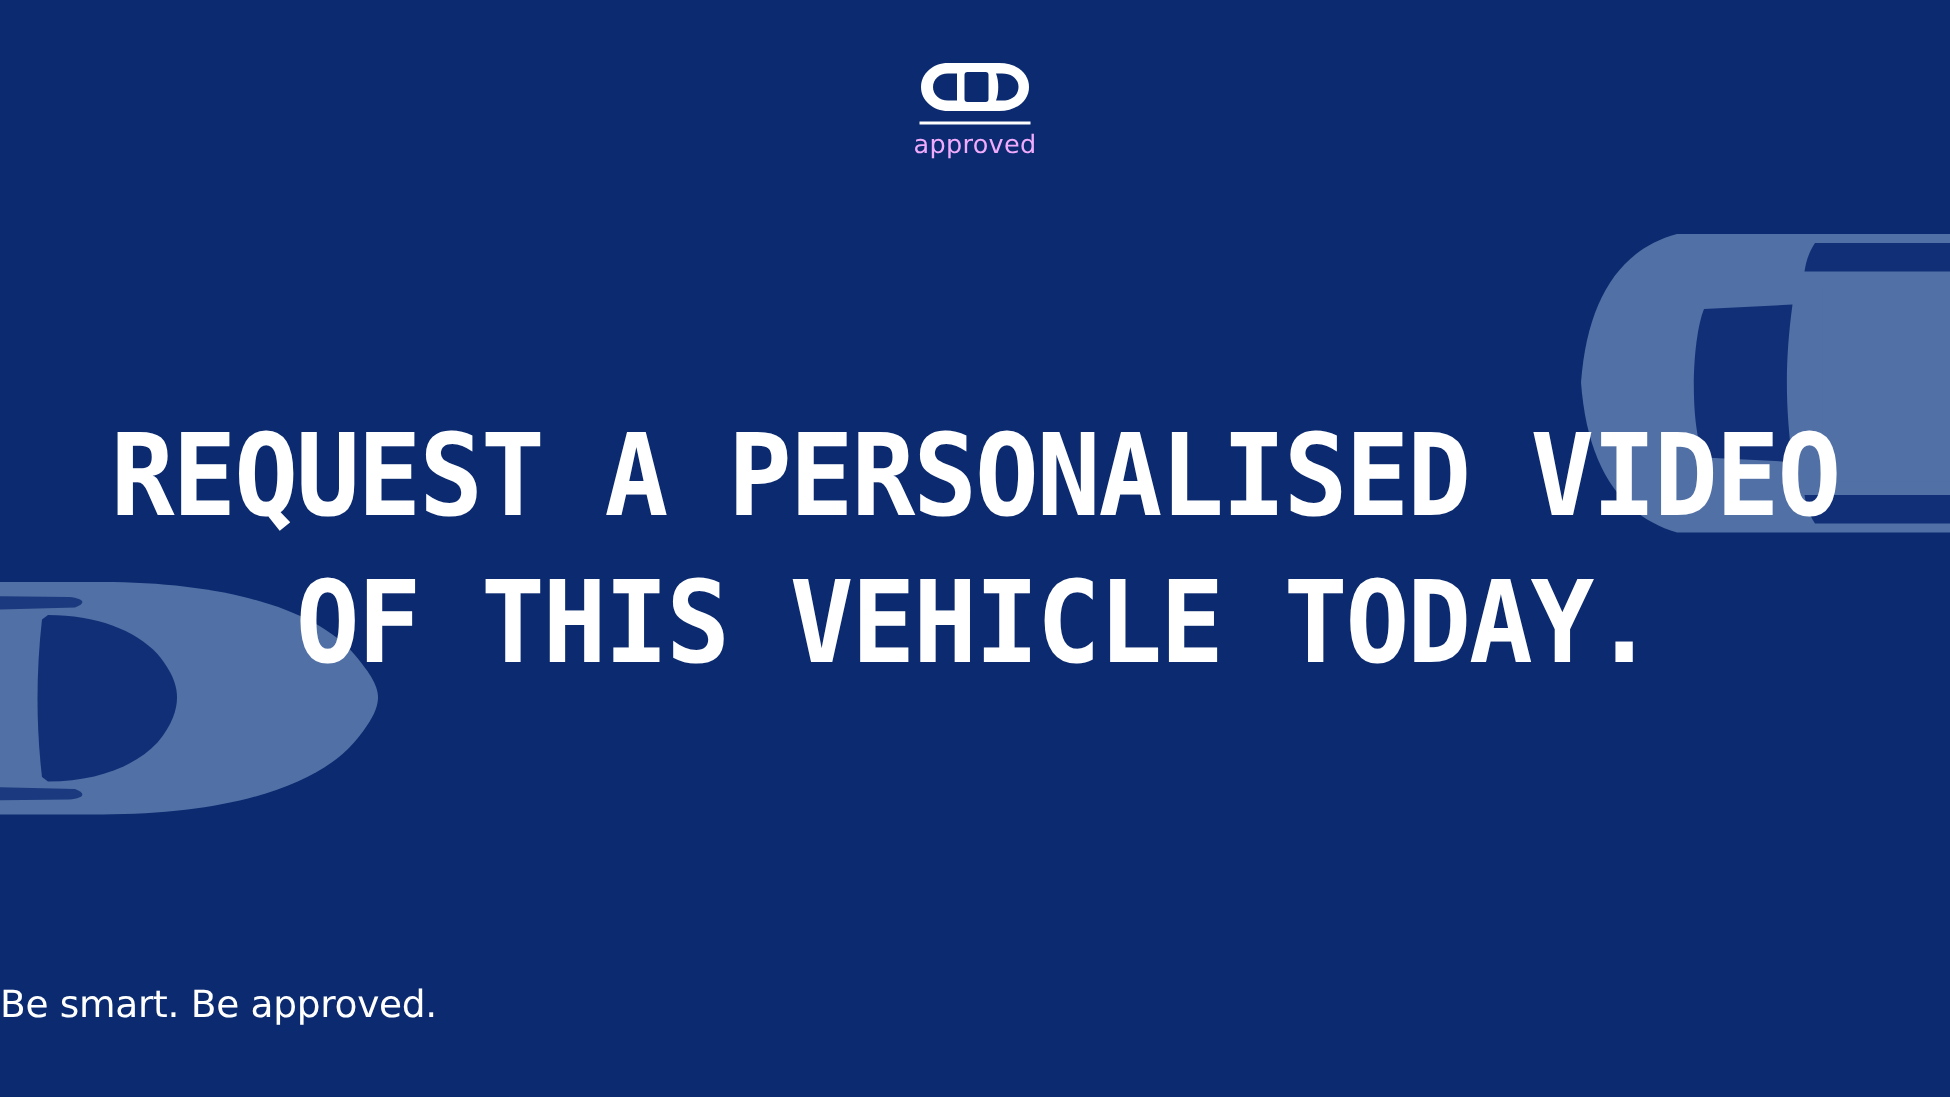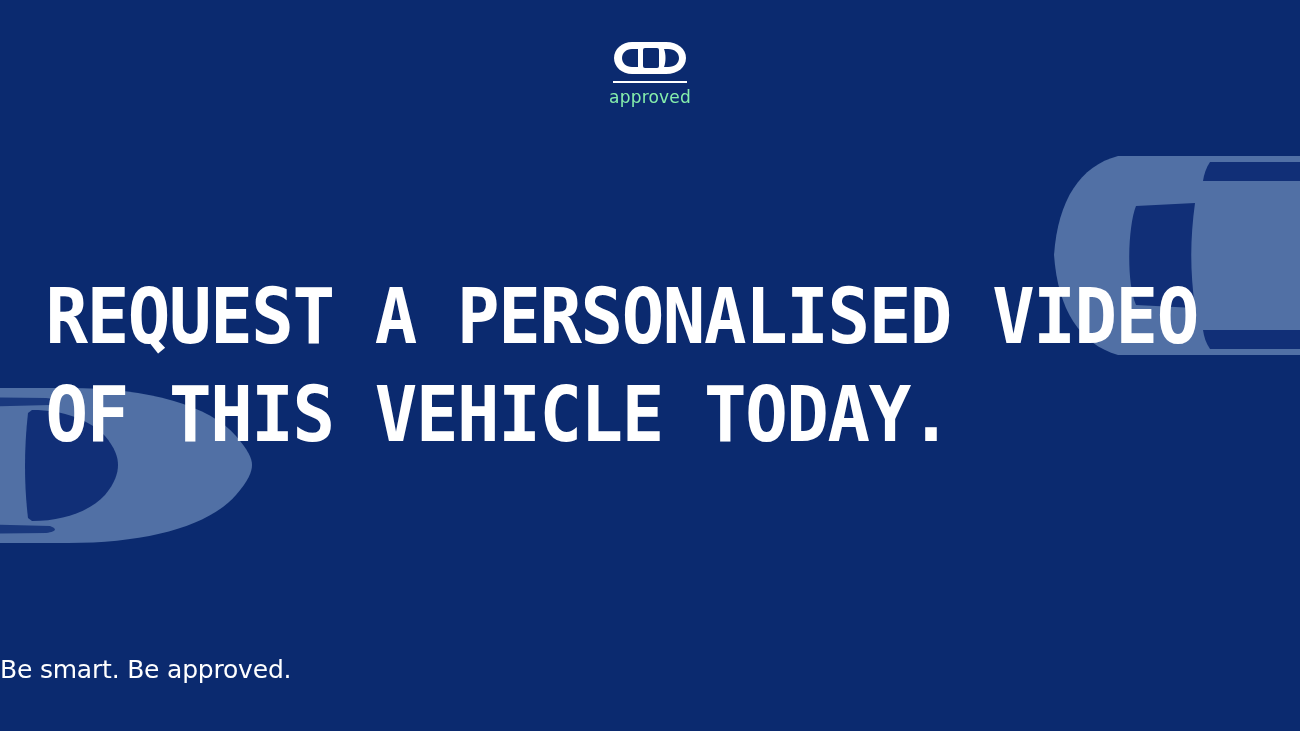--- a/index.html
+++ b/index.html
@@ -43,33 +43,34 @@
   }
   #logo-mark { display:block; }
   #logo-rule {
     width: 74px;
     height: 2px;
     background: #ffffff;
     margin-top: 5px;
   }
   #logo-word {
     margin-top: 6px;
-    color: #86efac;
+    color: #f0abfc;
     font-size: 17px;
     letter-spacing: 0.2px;
     font-family: "DejaVu Sans", sans-serif;
     font-weight: 400;
     line-height: 1;
   }
 
   
   #headline {
     position: absolute;
     left: 0; right: 0;
     top: 268px;
+    text-align: center;
     z-index: 5;
   }
   .headline-line {
     display: block;
     color: #ffffff;
     font-family: "DejaVu Sans Mono", "Liberation Mono", monospace;
     font-weight: bold;
     font-size: 76px;
     line-height: 98px;
     letter-spacing: -1.5px;

